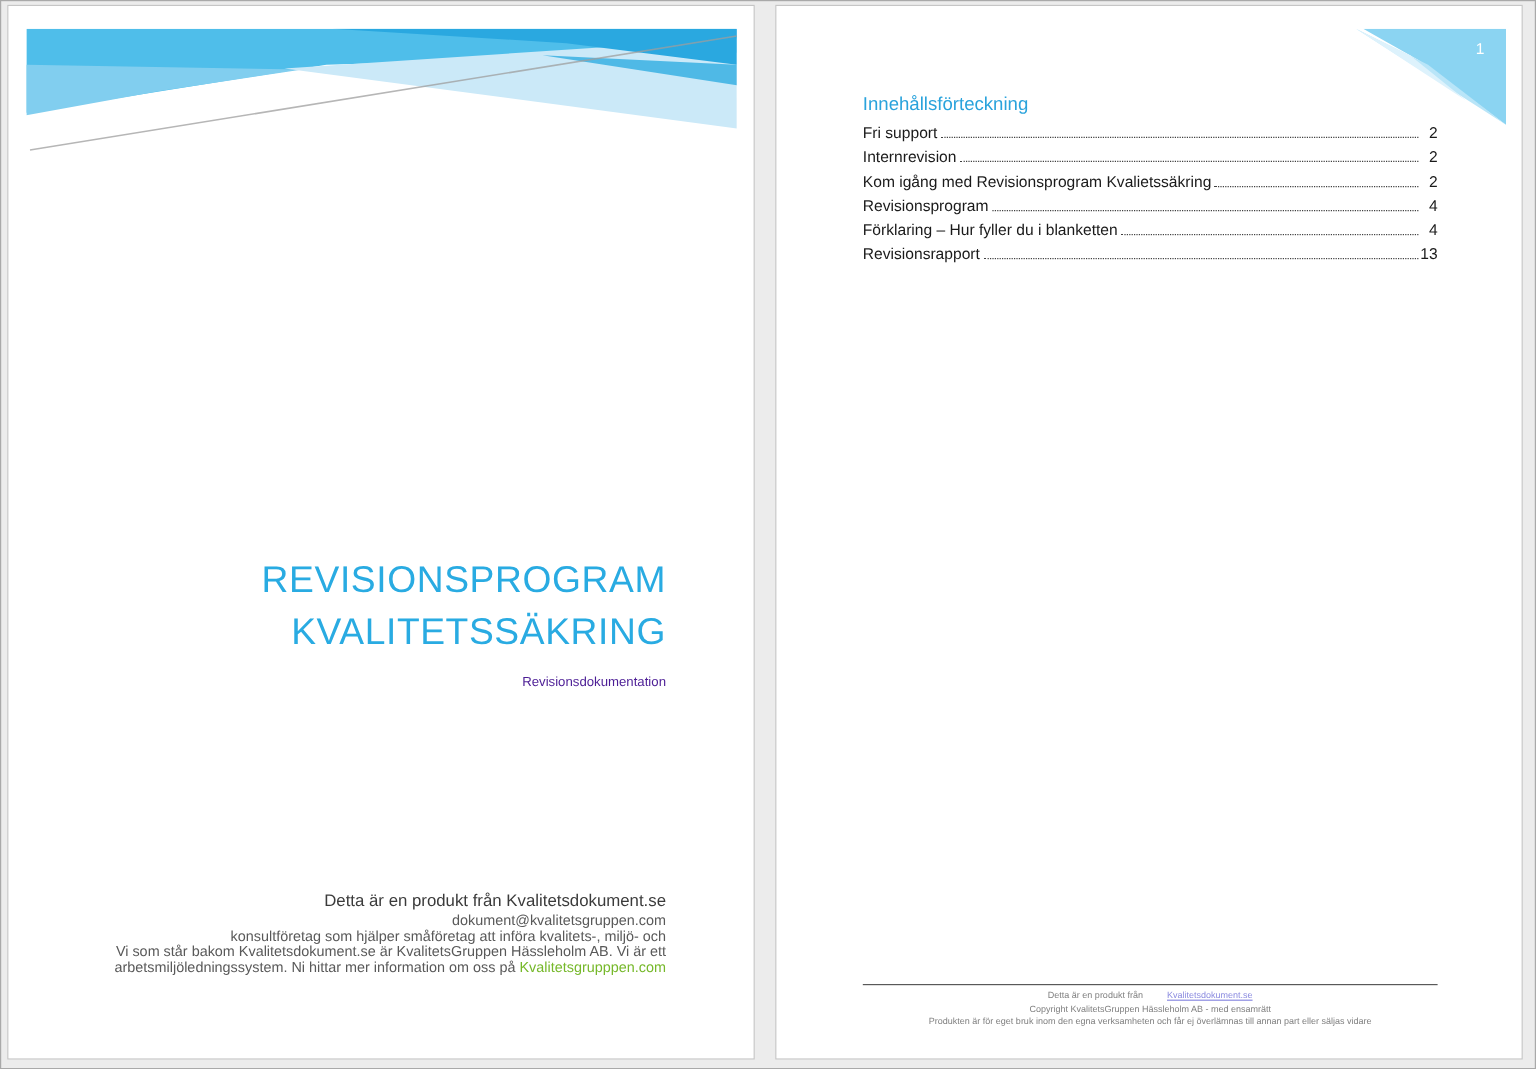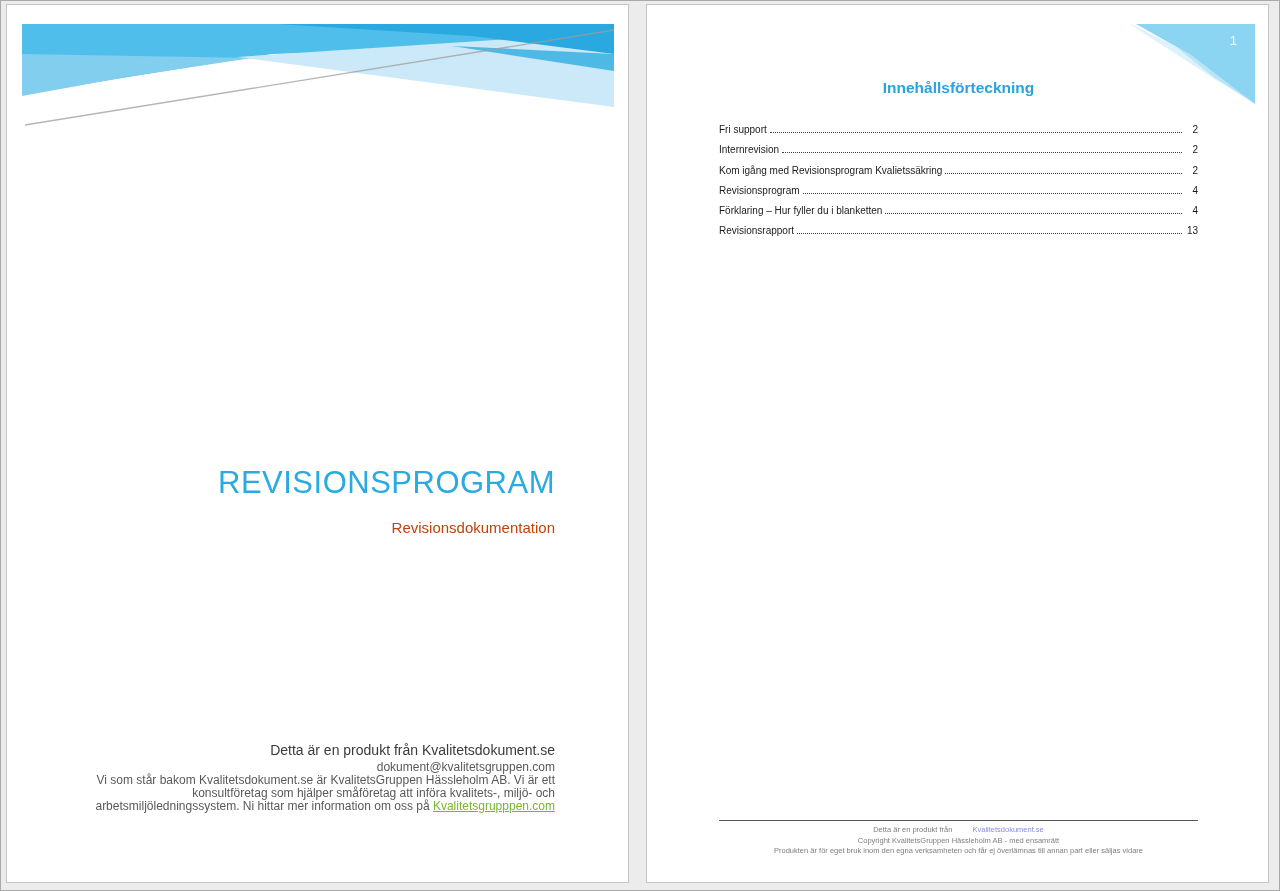--- a/index.html
+++ b/index.html
@@ -22,75 +22,76 @@
   
   .banner{position:absolute;left:15px;top:19px;width:592px;height:106px;}
   .banner svg{display:block;width:100%;height:100%;}
 
   
   .title-block{position:absolute;right:73px;top:456px;text-align:right;}
   .title-line{
     font-size:31px;line-height:44px;font-weight:400;
     color:#29abe2;letter-spacing:0.5px;white-space:nowrap;
   }
-  .subtitle{font-size:15px;color:#c2410c;margin-top:14px;white-space:nowrap;}
+  .subtitle{font-size:11px;color:#4c1d95;margin-top:14px;white-space:nowrap;}
 
   
   .cover-footer{position:absolute;right:73px;top:737px;width:460px;text-align:right;color:#595959;}
   .cover-footer .big{font-size:14px;color:#3b3b3b;margin-bottom:3px;white-space:nowrap;}
   .cover-footer .small{font-size:12px;line-height:13px;white-space:nowrap;}
-  .link-green{color:#76b82a;text-decoration:underline;}
+  .link-green{color:#76b82a;}
 
   
   .corner{position:absolute;right:13px;top:19px;width:125px;height:86px;}
   .corner svg{display:block;width:100%;height:100%;}
   .corner .pagenum{
     position:absolute;right:18px;top:9px;color:#ffffff;font-size:13px;
   }
 
   
   .toc{position:absolute;left:72px;right:70px;top:74px;}
-  .toc-heading{font-size:15.5px;color:#2aa3dc;margin:0 0 27px 0;font-weight:700;text-align:center;}
-  .toc-row{display:flex;align-items:baseline;height:20.3px;font-size:10px;color:#1a1a1a;}
+  .toc-heading{font-size:15.5px;color:#2aa3dc;margin:0 0 6px 0;font-weight:400;}
+  .toc-row{display:flex;align-items:baseline;height:20.3px;font-size:13px;color:#1a1a1a;}
   .toc-label{white-space:nowrap;}
   .toc-dots{flex:1;border-bottom:1px dotted #404040;margin:0 2px 3px 3px;}
   .toc-page{min-width:14px;text-align:right;}
 
   
   .doc-footer{position:absolute;left:72px;right:70px;top:815px;text-align:center;color:#7f7f7f;}
   .doc-footer .rule{border-top:1px solid #595959;margin-bottom:4px;}
   .doc-footer .fline{font-size:7.5px;line-height:10.5px;white-space:nowrap;}
-  .link-purple{color:#8b8be0;padding-left:18px;}
+  .link-purple{color:#8b8be0;text-decoration:underline;padding-left:18px;}
 </style>
 </head>
 <body>
 
 <div class="page page-left">
 
   <div class="banner">
     <svg viewBox="0 0 592 106" preserveAspectRatio="none">
       <polygon points="0,0 592,0 592,20 250,30 0,70" fill="#4fbeea"></polygon>
       <polygon points="0,30 230,34 110,52 0,72" fill="#81ceef"></polygon>
       <polygon points="215,33 592,8 592,83" fill="#cbe9f8"></polygon>
       <polygon points="430,22 592,30 592,47" fill="#4fb9e6"></polygon>
       <polygon points="255,0 592,0 592,30 450,12" fill="#2aa8e0"></polygon>
       <line x1="3" y1="101" x2="592" y2="6" stroke="#9e9e9e" stroke-width="1.3" opacity="0.75"></line>
     </svg>
   </div>
 
   <div class="title-block">
     <div class="title-line">REVISIONSPROGRAM</div>
+    <div class="title-line">KVALITETSSÄKRING</div>
     <div class="subtitle">Revisionsdokumentation</div>
   </div>
 
   <div class="cover-footer">
     <div class="big">Detta är en produkt från Kvalitetsdokument.se</div>
     <div class="small">dokument@kvalitetsgruppen.com</div>
+    <div class="small">konsultföretag som hjälper småföretag att införa kvalitets-, miljö- och</div>
     <div class="small">Vi som står bakom Kvalitetsdokument.se är KvalitetsGruppen Hässleholm AB. Vi är ett</div>
-    <div class="small">konsultföretag som hjälper småföretag att införa kvalitets-, miljö- och</div>
     <div class="small"><span>arbetsmiljöledningssystem. Ni hittar mer information om oss på </span><a class="link-green">Kvalitetsgrupppen.com</a></div>
   </div>
 
 </div>
 
 <div class="page page-right">
 
   <div class="corner">
     <svg viewBox="0 0 125 86" preserveAspectRatio="none">
       <polygon points="6,0 125,0 125,80 52,26" fill="#8bd4f2"></polygon>

